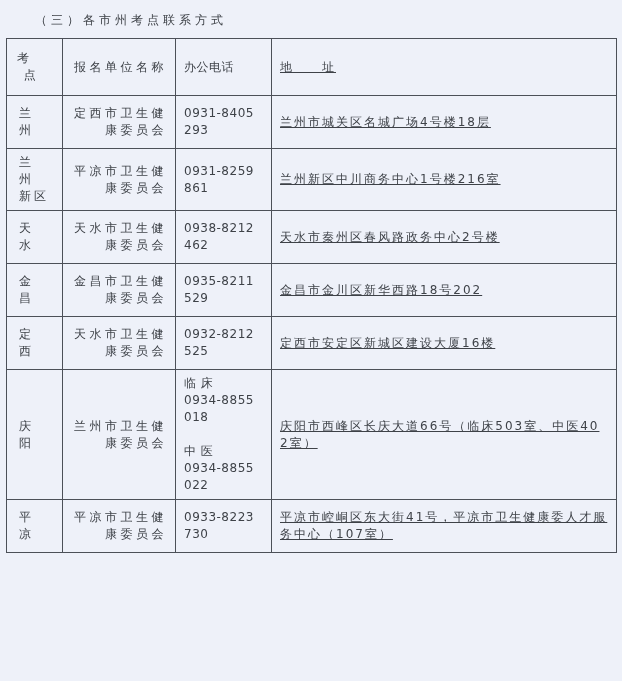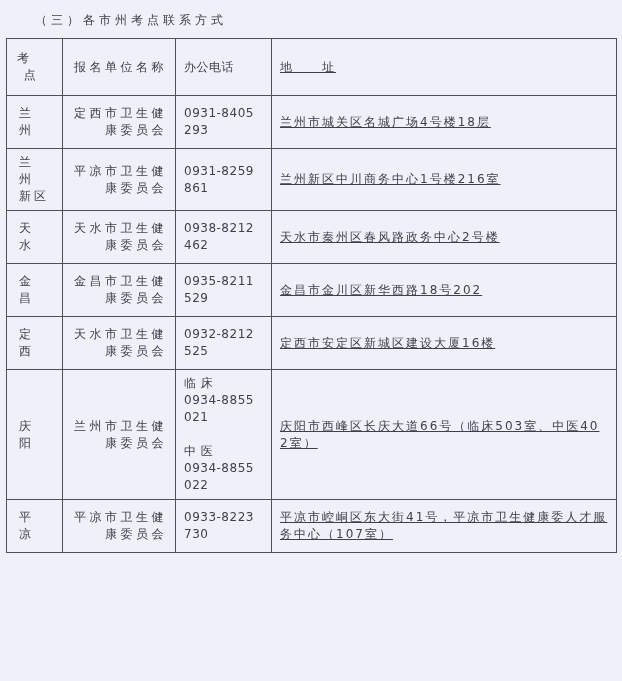--- a/index.html
+++ b/index.html
@@ -106,21 +106,21 @@
         <td class="col-unit">天水市卫生健康委员会</td>
         <td class="col-phone">0932-8212
 525</td>
         <td class="col-address">定西市安定区新城区建设大厦16楼</td>
       </tr>
       <tr>
         <td class="col-site">庆 阳</td>
         <td class="col-unit">兰州市卫生健康委员会</td>
         <td class="col-phone">临 床
 0934-8855
-021
+018
 
 中 医
 0934-8855
 022</td>
         <td class="col-address">庆阳市西峰区长庆大道66号（临床503室、中医402室）</td>
       </tr>
       <tr>
         <td class="col-site">平 凉</td>
         <td class="col-unit">平凉市卫生健康委员会</td>
         <td class="col-phone">0933-8223

